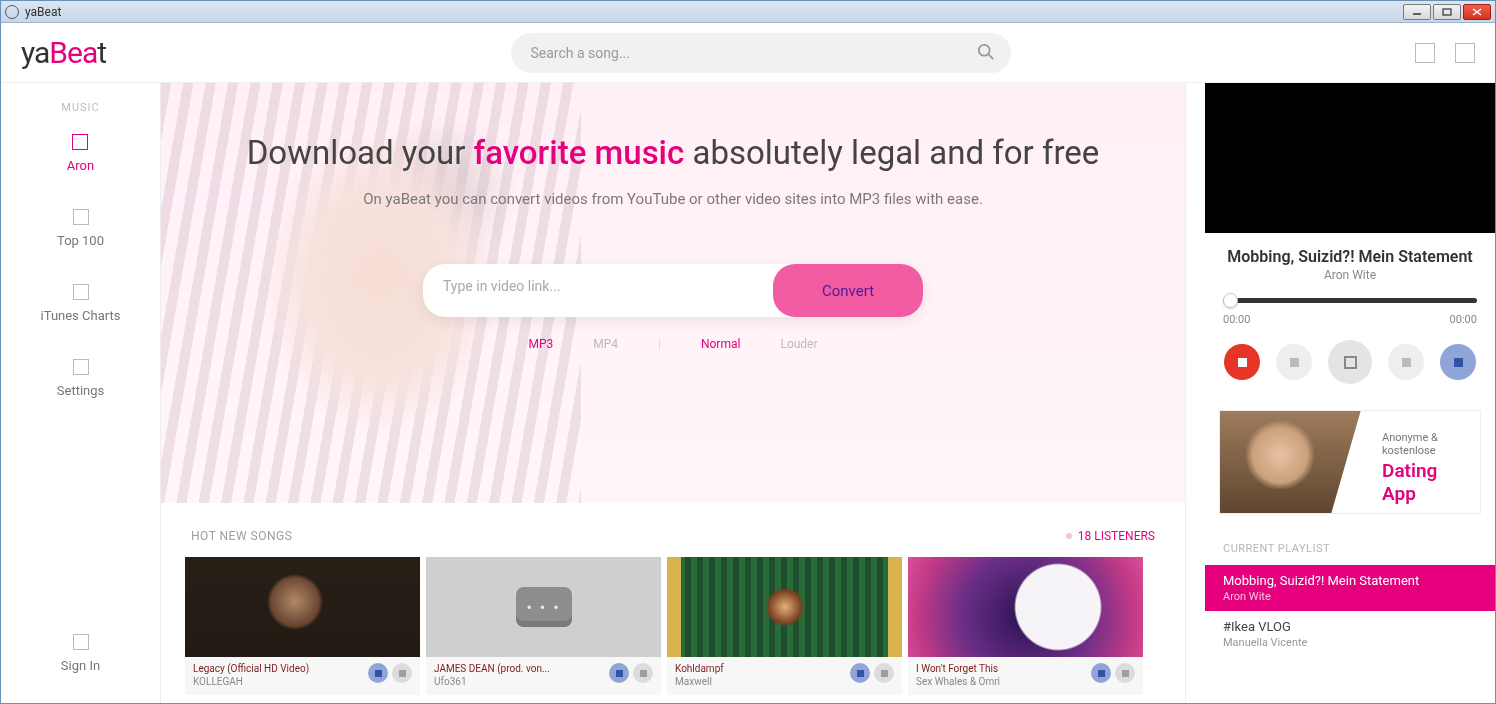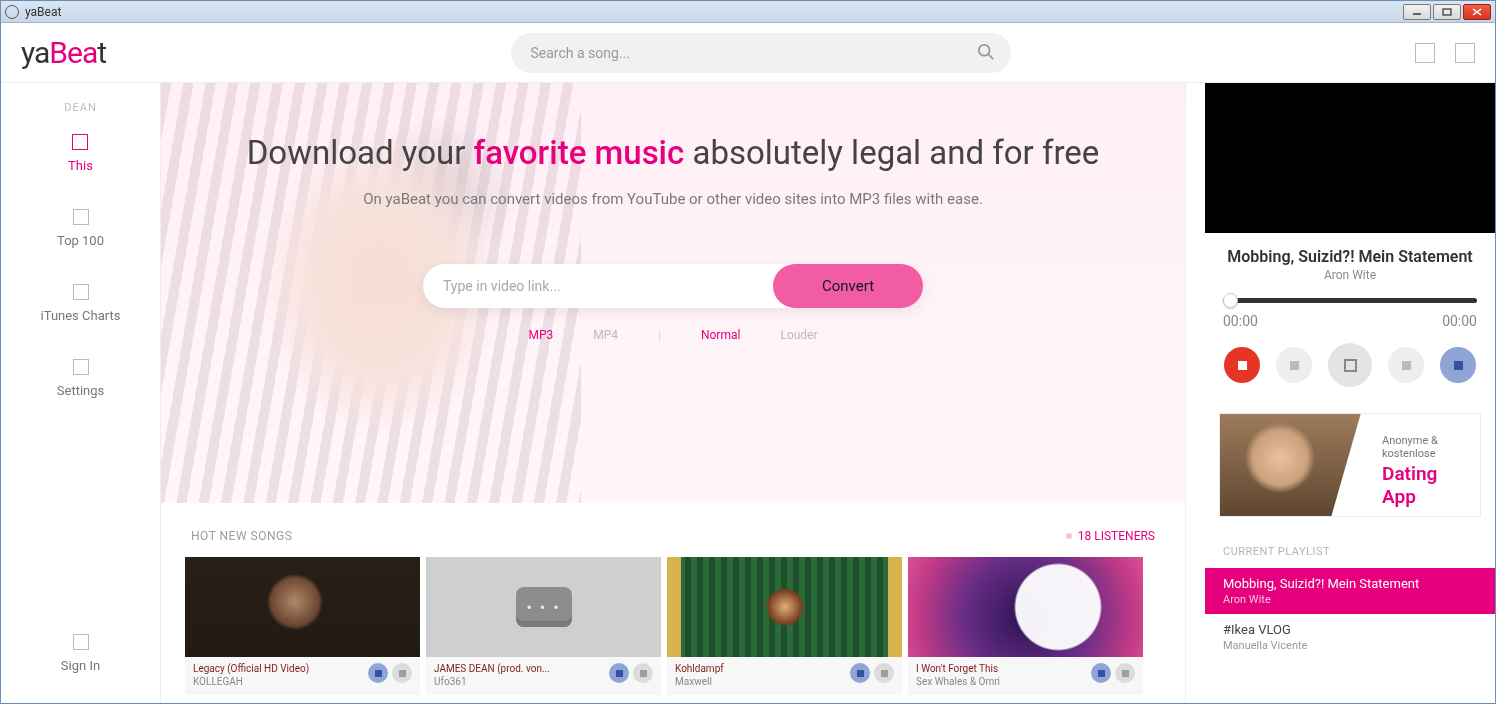--- a/index.html
+++ b/index.html
@@ -42,21 +42,21 @@
   radial-gradient(ellipse 170px 220px at 220px 200px, #f3d5c6 0%, #f4dad0 42%, rgba(255,255,255,0) 70%),
   radial-gradient(circle 110px at 280px 110px, rgba(170,150,150,0.55) 0%, rgba(170,150,150,0) 70%),
   repeating-linear-gradient(100deg, rgba(180,150,170,0.35) 0 10px, rgba(255,255,255,0) 10px 22px);
   pointer-events:none; }
 .hero h1 { font-size: 33px; font-weight: 400; color: #444; position: relative; }
 .hero h1 .accent { color: #e6007e; font-weight: 500; }
 .hero .sub { margin-top: 18px; color: #7a7a7a; font-size: 15px; position: relative; }
 .convert-row { margin: 56px auto 0; width: 500px; display: flex; background: #fff; border-radius: 22px; box-shadow: 0 4px 14px rgba(0,0,0,0.08); position: relative; }
 .convert-input { flex: 1; border: none; background: transparent; padding: 0 20px; height: 44px; font-size: 14px; outline: none; border-radius: 22px 0 0 22px; }
 .convert-input::placeholder { color: #aaa; }
-.convert-btn { width: 150px; height: 44px; border: none; border-radius: 22px; background: #f15ca3; color: #0f172a; font-size: 15px; cursor: pointer; }
+.convert-btn { width: 150px; height: 53px; border: none; border-radius: 22px; background: #f15ca3; color: #4c1d95; font-size: 15px; cursor: pointer; }
 .format-row { margin-top: 20px; font-size: 12px; color: #bbb; display: flex; gap: 40px; justify-content: center; position: relative; }
 .format-row span { cursor: pointer; }
 .format-row .pink { color: #e6007e; }
 .format-row .sep { color: #ddd; }
 
 
 .section-head { display: flex; align-items: center; padding: 26px 30px 14px; }
 .section-title { font-size: 12px; letter-spacing: 0.5px; color: #9e9e9e; }
 .listeners { margin-left: auto; font-size: 12px; color: #e6007e; display: flex; align-items: center; gap: 6px; }
 .listeners .dot { width: 6px; height: 6px; border-radius: 50%; background: #f7c3da; }
@@ -93,21 +93,21 @@
 
 
 .right { width: 310px; border-left: 1px solid #eee; display: flex; flex-direction: column; padding-left: 19px; }
 .video { height: 150px; background: #000; }
 .np { padding: 14px 18px 6px; text-align: center; }
 .np-title { font-size: 16px; font-weight: 600; color: #333; }
 .np-artist { font-size: 12px; color: #8a8a8a; margin-top: 2px; }
 .progress { padding: 10px 18px 0; }
 .bar { height: 5px; background: #333; border-radius: 3px; position: relative; }
 .knob { position: absolute; left: 0; top: -5px; width: 15px; height: 15px; border-radius: 50%; background: #fff; border: 1px solid #ccc; box-shadow: 0 1px 2px rgba(0,0,0,0.2); }
-.times { display: flex; justify-content: space-between; font-size: 14px; color: #888; margin-top: 10px; }
+.times { display: flex; justify-content: space-between; font-size: 11px; color: #888; margin-top: 10px; }
 .controls { display: flex; gap: 16px; justify-content: center; align-items: center; margin-top: 14px; }
 .ctrl { width: 36px; height: 36px; border-radius: 50%; display: flex; align-items: center; justify-content: center; cursor: pointer; }
 .ctrl .sq { width: 9px; height: 9px; }
 .ctrl.red { background: #e53525; }
 .ctrl.red .sq { background: #fff; }
 .ctrl.lgrey { background: #eee; }
 .ctrl.lgrey .sq { background: #bbb; }
 .ctrl.big { width: 44px; height: 44px; background: #e4e4e4; }
 .ctrl.big .sq { width: 13px; height: 13px; border: 2px solid #888; background: transparent; }
 .ctrl.blue { background: #8fa5d8; }
@@ -172,24 +172,24 @@
     </div>
     <div class="header-boxes">
       <div class="header-box"></div>
       <div class="header-box"></div>
     </div>
   </div>
 
   <div class="body">
 
     <div class="sidebar">
-      <div class="side-label">DEAN</div>
+      <div class="side-label">MUSIC</div>
       <div class="side-item active">
           <div class="sq"></div>
-          <span>This</span>
+          <span>Aron</span>
         </div>
       <div class="side-item">
           <div class="sq"></div>
           <span>Top 100</span>
         </div>
       <div class="side-item">
           <div class="sq"></div>
           <span>iTunes Charts</span>
         </div>
       <div class="side-item">

